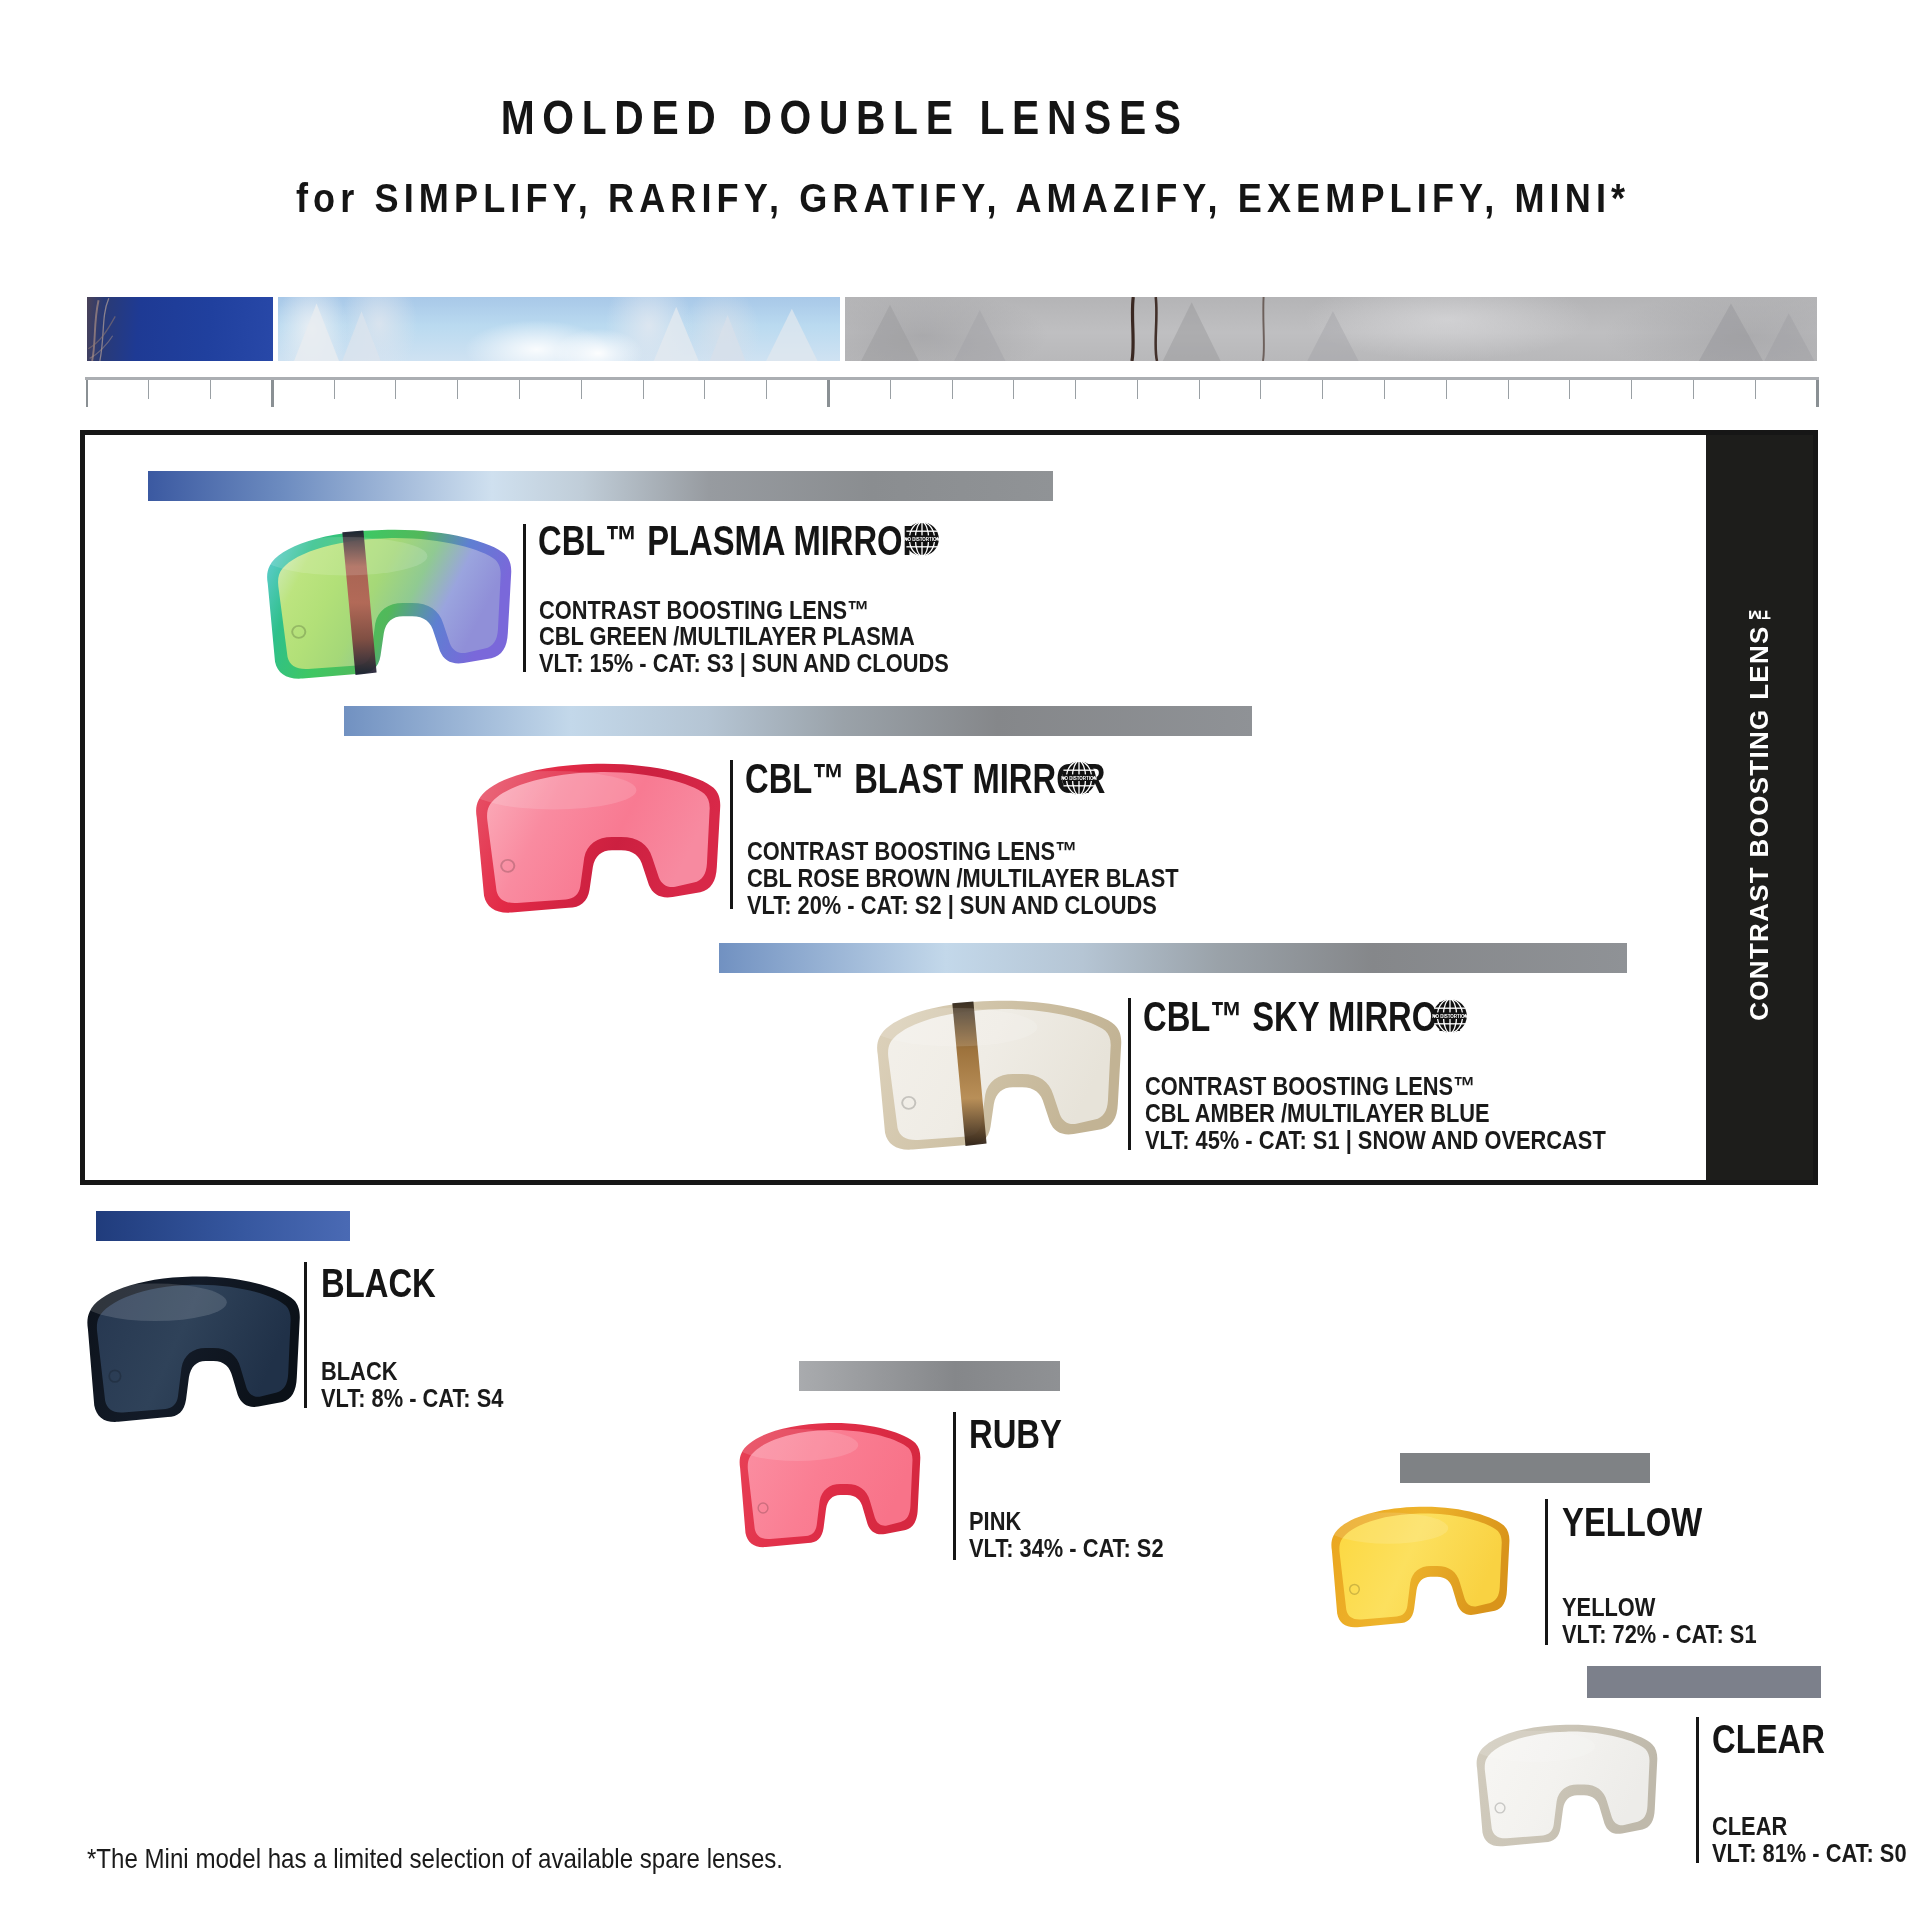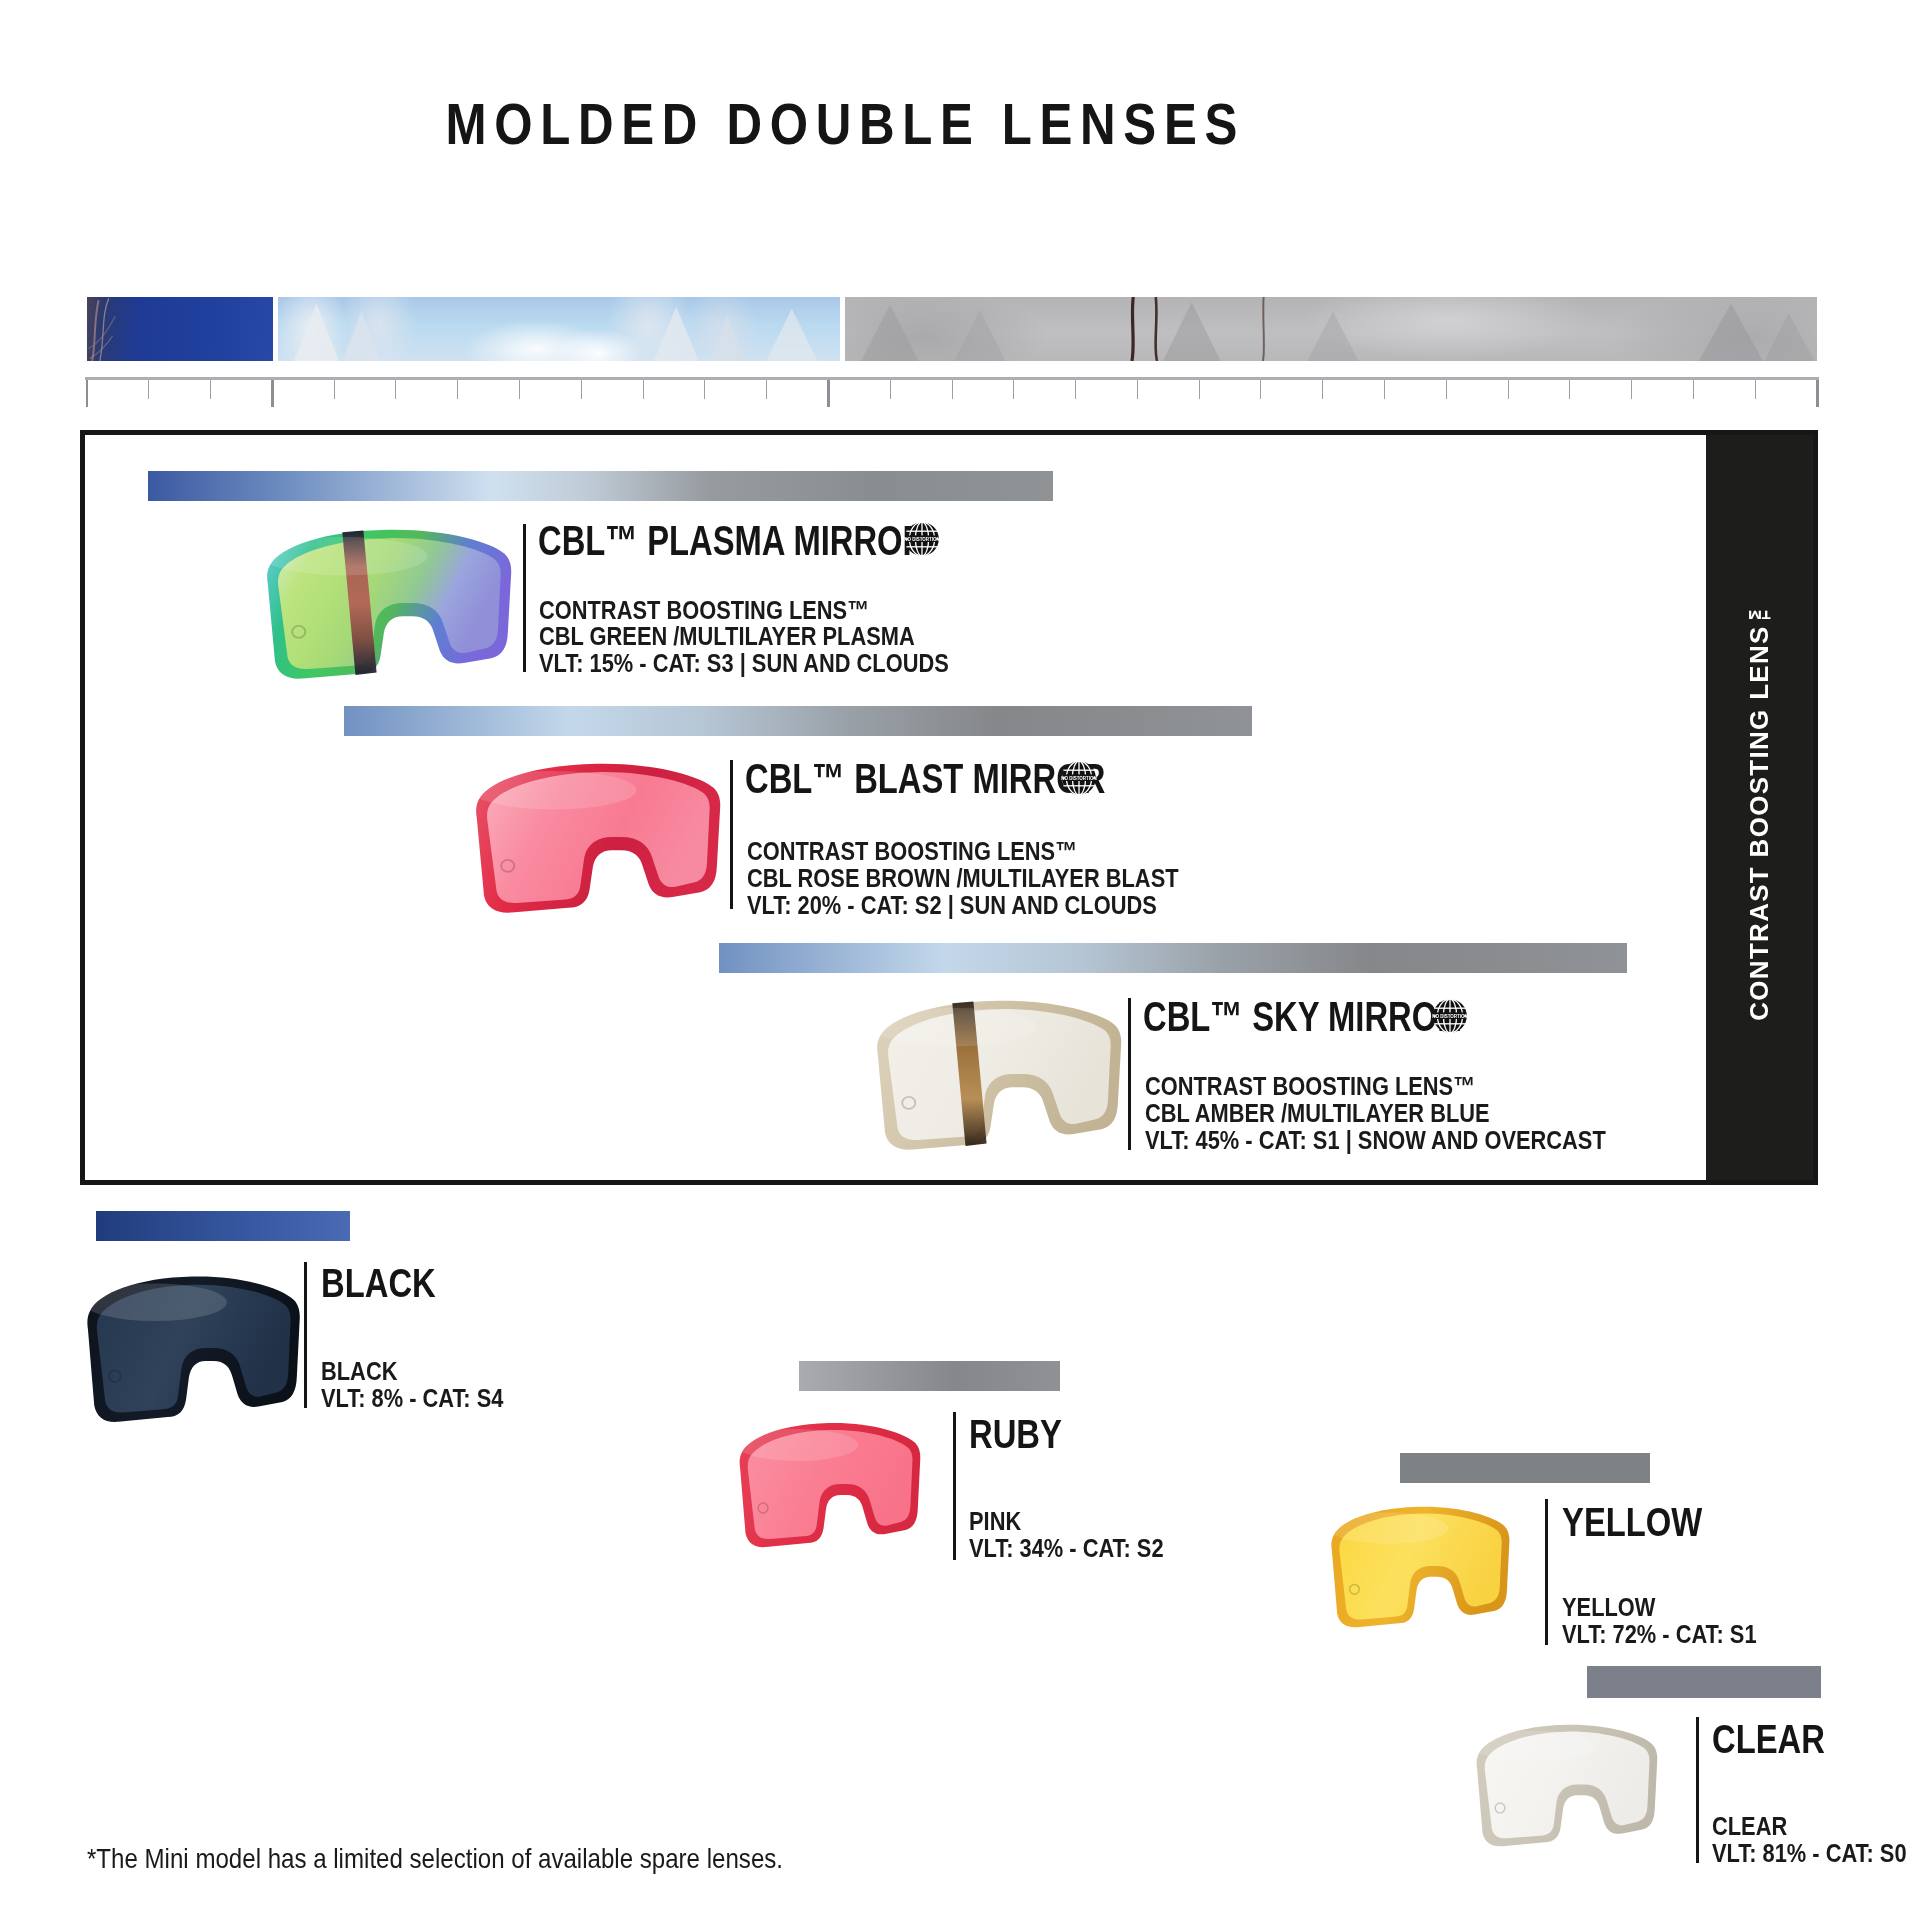--- a/index.html
+++ b/index.html
@@ -1,20 +1,20 @@
 <!DOCTYPE html>
 <html style="font-size:10.3px"><head>
 <meta charset="utf-8">
 <style>
   html,body{margin:0;padding:0;background:#fff;}
   #canvas{position:relative;width:1926px;height:1926px;background:#ffffff;overflow:hidden;
           font-family:"Liberation Sans","DejaVu Sans",sans-serif;color:#151515;}
   .squeeze{display:inline-block;transform:scaleX(0.85);}
   .main-title{position:absolute;top:90px;left:0;width:1690px;text-align:center;
-              font-size:58px;font-weight:bold;letter-spacing:9px;white-space:nowrap;}
+              font-size:48px;font-weight:bold;letter-spacing:9px;white-space:nowrap;}
   .subtitle{position:absolute;top:175px;left:0;width:1926px;text-align:center;
             font-size:41px;font-weight:bold;letter-spacing:5.8px;white-space:nowrap;}
   .subtitle .squeeze{transform:scaleX(0.88);}
 
   
   .cond-bar{position:absolute;left:87px;top:260px;width:1730px;height:37px;
     background:linear-gradient(90deg,#2c4a92 0%,#5678b0 12%,#9cbad8 24%,#cfe0ee 34%,
                #b8c6d2 46%,#9aa0a6 60%,#85878a 74%,#8b8e92 100%);}
   .cond-label{position:absolute;top:0;height:37px;line-height:37px;color:#ffffff;
               font-size:23px;letter-spacing:0.6px;transform:scaleX(0.92);
@@ -73,20 +73,21 @@
   .globe{position:absolute;width:36px;height:36px;}
   .footnote{position:absolute;left:87px;top:1843px;font-size:28px;font-weight:400;
             transform:scaleX(0.86);transform-origin:left top;white-space:nowrap;color:#1a1a1a;}
 </style>
 </head>
 <body>
 
 <div id="canvas">
 
   <div class="main-title"><span class="squeeze">MOLDED DOUBLE LENSES</span></div>
+  <div class="subtitle"><span class="squeeze">for SIMPLIFY, RARIFY, GRATIFY, AMAZIFY, EXEMPLIFY, MINI*</span></div>
 
 
   <div class="photo photo-sun">
     <svg width="100%" height="100%" viewBox="0 0 290 99" preserveAspectRatio="none">
       <path d="M8,99 C14,70 10,40 18,5" stroke="#9a8280" stroke-width="3" fill="none" opacity="0.8"></path>
       <path d="M20,99 C28,60 22,30 34,2" stroke="#b4a098" stroke-width="2" fill="none" opacity="0.7"></path>
       <path d="M2,80 C20,70 30,55 44,30" stroke="#8a7472" stroke-width="2" fill="none" opacity="0.6"></path>
       <path d="M4,95 C18,88 34,70 40,60" stroke="#a89088" stroke-width="2" fill="none" opacity="0.5"></path>
     </svg>
   </div>

